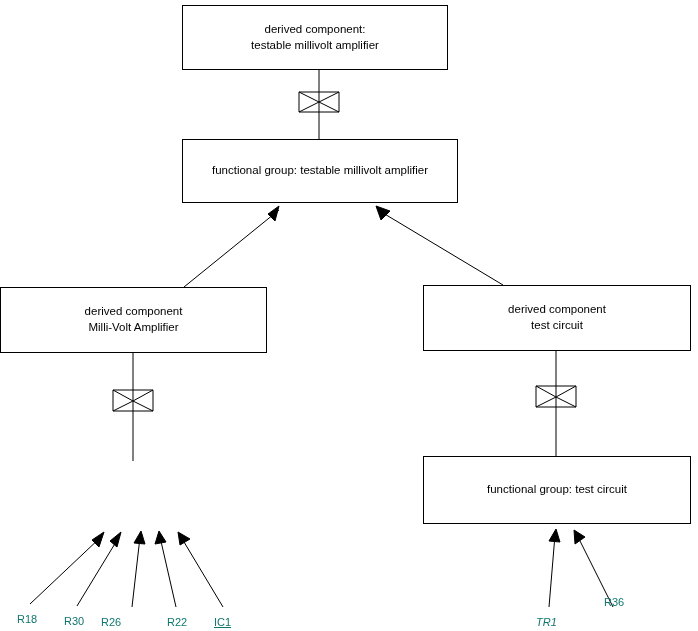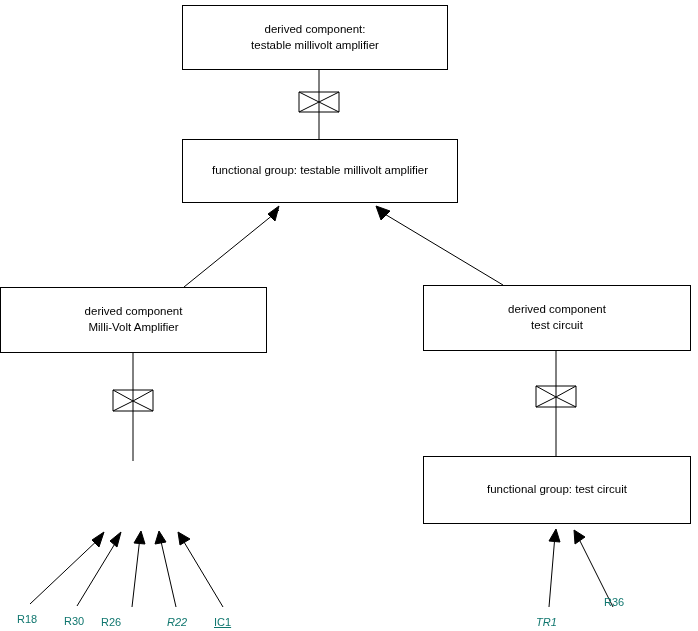--- a/index.html
+++ b/index.html
@@ -109,18 +109,18 @@
 
   <div class="node" style="left:423px; top:285px; width:268px; height:66px;">derived component
 test circuit</div>
 
 
   <div class="node" style="left:423px; top:456px; width:268px; height:68px;">functional group: test circuit</div>
 
   <div class="leaf-label" style="left:17px; top:613px;">R18</div>
   <div class="leaf-label" style="left:64px; top:615px;">R30</div>
   <div class="leaf-label" style="left:101px; top:616px;">R26</div>
-  <div class="leaf-label" style="left:167px; top:616px;font-style:italic;">R22</div>
+  <div class="leaf-label" style="left:167px; top:616px;">R22</div>
   <div class="leaf-label" style="left:214px; top:616px;text-decoration:underline;">IC1</div>
   <div class="leaf-label" style="left:536px; top:616px;font-style:italic;">TR1</div>
   <div class="leaf-label" style="left:604px; top:596px;">R36</div>
 
 </div>
 
 </body></html>

